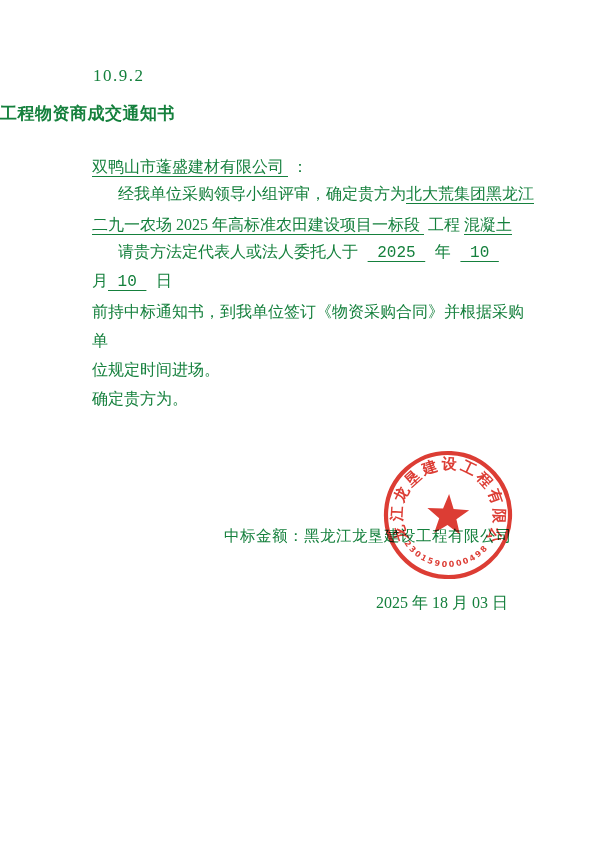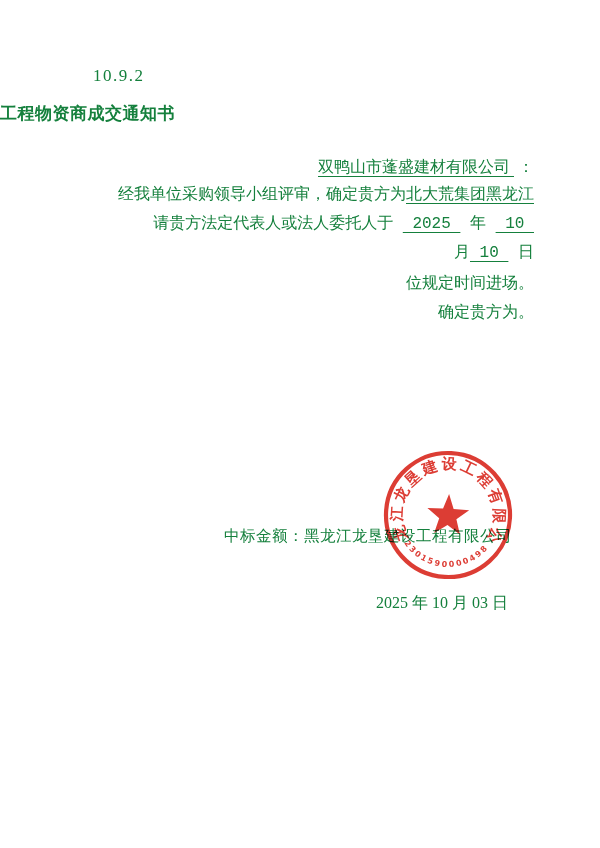--- a/index.html
+++ b/index.html
@@ -29,21 +29,21 @@
     letter-spacing: 0.5px;
   }
   .notice-body {
     position: absolute;
     left: 92px;
     top: 152px;
     width: 442px;
     font-size: 16px;
     line-height: 29px;
   }
-  .line { white-space: pre-wrap; text-align: right; }
+  .line { white-space: pre-wrap; }
   .line.indent { text-indent: 26px; font-family: Liberation Mono, monospace; }
   .u {
     text-decoration: underline;
     text-underline-offset: 4px;
     text-decoration-thickness: 1px;
   }
   .signature-line {
     position: absolute;
     right: 88px;
     top: 508px;
@@ -89,30 +89,32 @@
 
 <div class="page">
 
   <div class="section-number">10.9.2</div>
 
   <div class="doc-title">工程物资商成交通知书</div>
 
   <div class="notice-body">
       <div class="line"><span class="u">双鸭山市蓬盛建材有限公司&nbsp;</span><span> ：</span></div>
       <div class="line indent"><span>经我单位采购领导小组评审，确定贵方为</span><span class="u">北大荒集团黑龙江</span></div>
+      <div class="line"><span class="u">二九一农场 2025 年高标准农田建设项目一标段&nbsp;</span><span> 工程 </span><span class="u">混凝土</span></div>
       <div class="line indent"><span>请贵方法定代表人或法人委托人于 </span><span class="u">&nbsp;2025&nbsp;</span><span> 年 </span><span class="u">&nbsp;10&nbsp;</span><span> 月</span><span class="u">&nbsp;10&nbsp;</span><span> 日</span></div>
+      <div class="line"><span>前持中标通知书，到我单位签订《物资采购合同》并根据采购单</span></div>
       <div class="line"><span>位规定时间进场。</span></div>
       <div class="line"><span>确定贵方为。</span></div>
     </div>
 
   <div class="signature-line">
     <span>中标金额：</span><span>黑龙江龙垦建设工程有限公司</span>
   </div>
 
-  <div class="date-line">2025 年 10 月 03 日</div>
+  <div class="date-line">2025 年 18 月 03 日</div>
 
   <svg class="seal" viewBox="0 0 150 150" xmlns="http://www.w3.org/2000/svg" aria-hidden="true" style="--seal-color: #d9271e;">
     <defs>
       <path id="seal-top-arc" d="M 36 99.4 A 46 46 0 1 1 114 99.4" fill="none"></path>
       <path id="seal-bottom-arc" d="M 33.5 106.3 A 52 52 0 0 0 116.5 106.3" fill="none"></path>
     </defs>
     <circle class="ring" cx="75" cy="75" r="62"></circle>
     <polygon class="ink" points="75,54 80.3,68.7 95.9,69.2 83.6,78.8 87.9,93.8 75,85 62.1,93.8 66.4,78.8 54.1,69.2 69.7,68.7"></polygon>
     <text class="ink arc-company">
       <textPath href="#seal-top-arc" startOffset="50%" text-anchor="middle">黑龙江龙垦建设工程有限公司</textPath>

